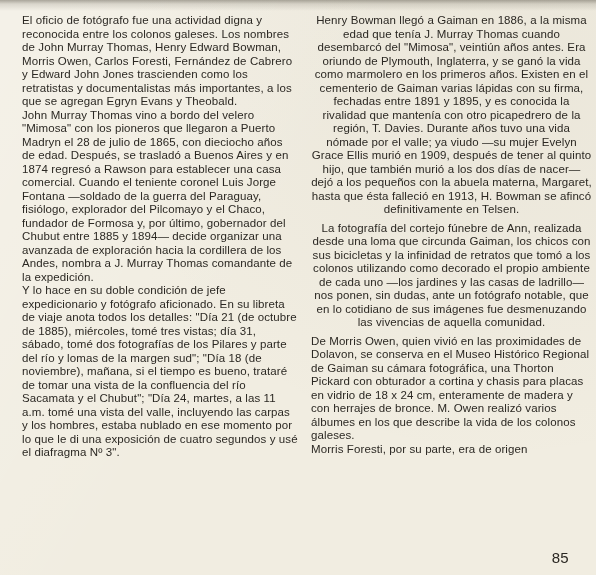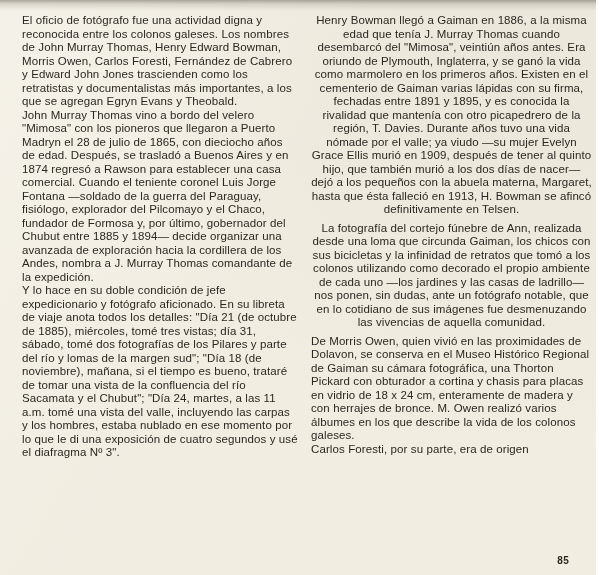--- a/index.html
+++ b/index.html
@@ -53,22 +53,22 @@
   .col-right { left: 311px; width: 281px; }
   .col p { margin: 0; padding: 0; }
   
   .col-right p:nth-child(1),
   .col-right p:nth-child(2) { margin-bottom: 5px; text-align: center; }
   .page-number {
     position: absolute;
     right: 27px;
     bottom: 9px;
     color: var(--ink);
-    font-size: 10px;
-    font-weight: 700;
+    font-size: 15px;
+    font-weight: 400;
     letter-spacing: 0.3px;
     text-align: right;
   }
 </style>
 </head>
 <body>
 
 <div class="page">
   <div class="paper-tone"></div>
   <div class="scan-shade-top"></div>
@@ -76,17 +76,17 @@
   <div class="col col-left">
     <p>El oficio de fotógrafo fue una actividad digna y reconocida entre los colonos galeses. Los nombres de John Murray Thomas, Henry Edward Bowman, Morris Owen, Carlos Foresti, Fernández de Cabrero y Edward John Jones trascienden como los retratistas y documentalistas más importantes, a los que se agregan Egryn Evans y Theobald.</p>
     <p>John Murray Thomas vino a bordo del velero "Mimosa" con los pioneros que llegaron a Puerto Madryn el 28 de julio de 1865, con dieciocho años de edad. Después, se trasladó a Buenos Aires y en 1874 regresó a Rawson para establecer una casa comercial. Cuando el teniente coronel Luis Jorge Fontana —soldado de la guerra del Paraguay, fisiólogo, explorador del Pilcomayo y el Chaco, fundador de Formosa y, por último, gobernador del Chubut entre 1885 y 1894— decide organizar una avanzada de exploración hacia la cordillera de los Andes, nombra a J. Murray Thomas comandante de la expedición.</p>
     <p>Y lo hace en su doble condición de jefe expedicionario y fotógrafo aficionado. En su libreta de viaje anota todos los detalles: "Día 21 (de octubre de 1885), miércoles, tomé tres vistas; día 31, sábado, tomé dos fotografías de los Pilares y parte del río y lomas de la margen sud"; "Día 18 (de noviembre), mañana, si el tiempo es bueno, trataré de tomar una vista de la confluencia del río Sacamata y el Chubut"; "Día 24, martes, a las 11 a.m. tomé una vista del valle, incluyendo las carpas y los hombres, estaba nublado en ese momento por lo que le di una exposición de cuatro segundos y usé el diafragma Nº 3".</p>
   </div>
 
   <div class="col col-right">
     <p>Henry Bowman llegó a Gaiman en 1886, a la misma edad que tenía J. Murray Thomas cuando desembarcó del "Mimosa", veintiún años antes. Era oriundo de Plymouth, Inglaterra, y se ganó la vida como marmolero en los primeros años. Existen en el cementerio de Gaiman varias lápidas con su firma, fechadas entre 1891 y 1895, y es conocida la rivalidad que mantenía con otro picapedrero de la región, T. Davies. Durante años tuvo una vida nómade por el valle; ya viudo —su mujer Evelyn Grace Ellis murió en 1909, después de tener al quinto hijo, que también murió a los dos días de nacer— dejó a los pequeños con la abuela materna, Margaret, hasta que ésta falleció en 1913, H. Bowman se afincó definitivamente en Telsen.</p>
     <p>La fotografía del cortejo fúnebre de Ann, realizada desde una loma que circunda Gaiman, los chicos con sus bicicletas y la infinidad de retratos que tomó a los colonos utilizando como decorado el propio ambiente de cada uno —los jardines y las casas de ladrillo— nos ponen, sin dudas, ante un fotógrafo notable, que en lo cotidiano de sus imágenes fue desmenuzando las vivencias de aquella comunidad.</p>
     <p>De Morris Owen, quien vivió en las proximidades de Dolavon, se conserva en el Museo Histórico Regional de Gaiman su cámara fotográfica, una Thorton Pickard con obturador a cortina y chasis para placas en vidrio de 18 x 24 cm, enteramente de madera y con herrajes de bronce. M. Owen realizó varios álbumes en los que describe la vida de los colonos galeses.</p>
-    <p>Carlos Foresti, por su parte, era de origen</p>
+    <p>Morris Foresti, por su parte, era de origen</p>
   </div>
 
   <div class="page-number">85</div>
 </div>
 
 </body></html>

